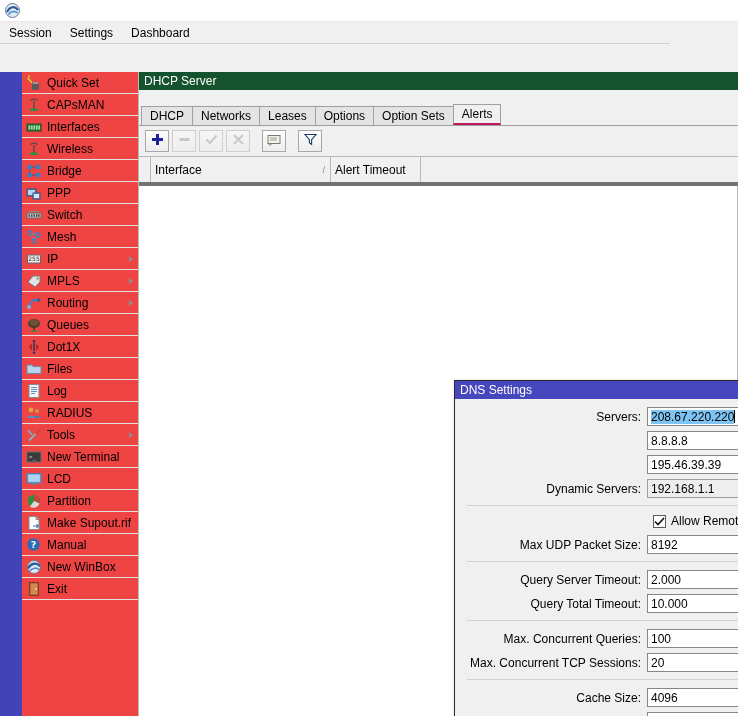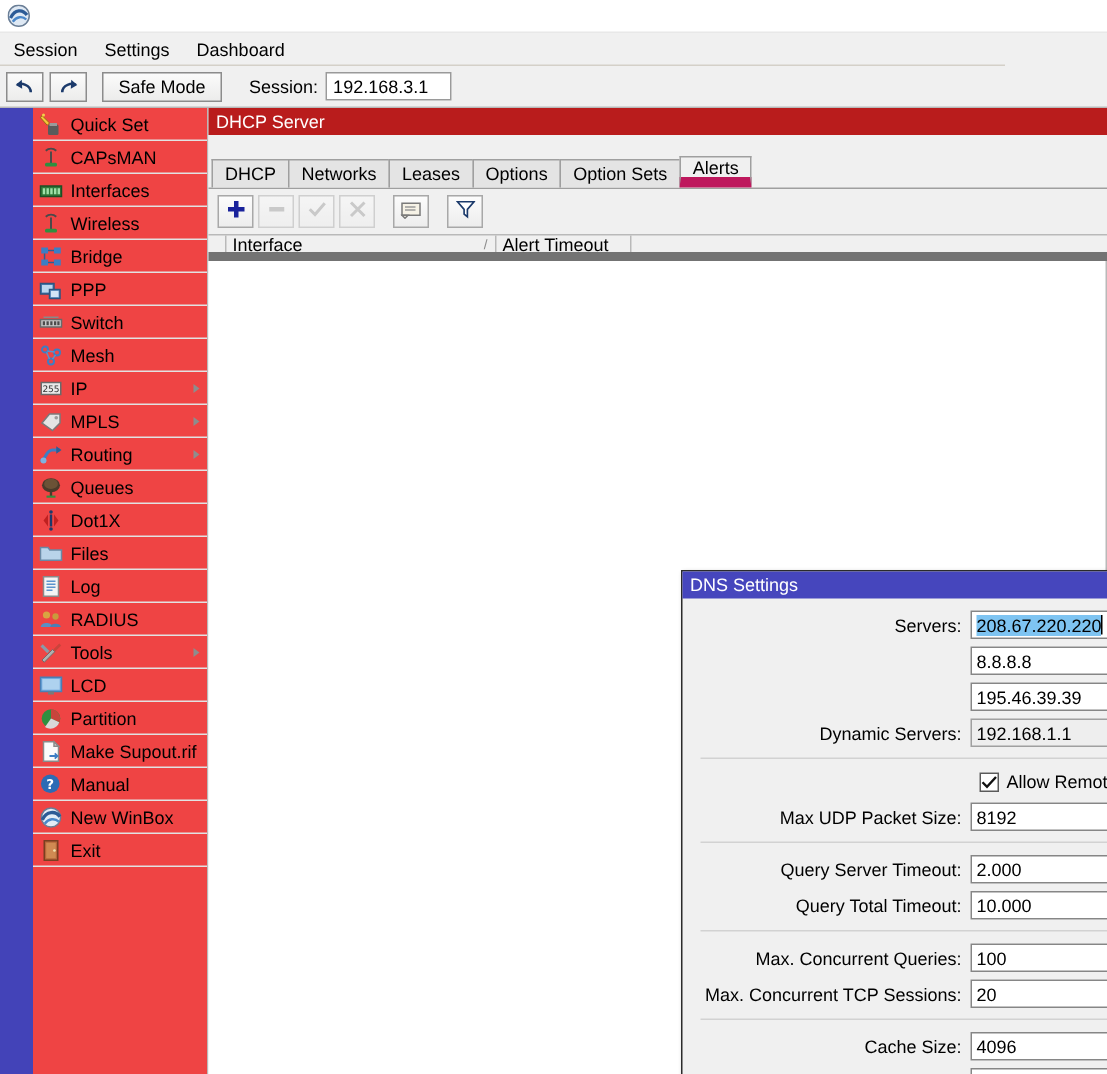--- a/index.html
+++ b/index.html
@@ -117,62 +117,62 @@
   #content {
     position: absolute; left: 139px; top: 72px;
     width: 599px; height: 644px;
     background: #f0f0f0;
   }
   #dhcpwin {
     position: absolute; left: 0; top: 0; width: 599px; height: 644px;
     background: #f0f0f0;
   }
   #dhcphdr {
-    height: 18px; background: #b91c1c;
+    height: 18px; background: #14532d;
     display: flex; align-items: center; padding-left: 5px;
     color: #ffffff; font-size: 12px;
   }
   #tabstrip {
     height: 36px; background: #f0f0f0;
     display: flex; align-items: flex-end;
     border-bottom: 1px solid #9f9f9f;
     padding-left: 2px;
   }
   .tab {
     height: 19px; padding: 0 8px;
     display: flex; align-items: center;
     font-size: 12px; cursor: default;
     background: #e4e4e4;
     border: 1px solid #9f9f9f;
     border-bottom: none;
     margin-right: -1px;
   }
   .tab.active {
     background: #f0f0f0; height: 21px;
-    border-bottom: 7px solid #be185d;
+    border-bottom: 2px solid #be185d;
     position: relative; z-index: 2;
   }
   #dhcptoolbar {
     height: 30px; display: flex; align-items: center;
     padding-left: 6px; background: #f0f0f0;
   }
   .dtb {
     width: 24px; height: 22px;
     border: 1px solid #a8a8a8;
     background: linear-gradient(#fcfcfc,#ededed);
     display: flex; align-items: center; justify-content: center;
     margin-right: 3px; cursor: default;
   }
   .dtb.gap { margin-left: 9px; }
   .dtb.disabled { opacity: .45; }
   #colhdr {
-    height: 18px; display: flex; align-items: stretch;
+    height: 30px; display: flex; align-items: stretch;
     background: #f0f0f0;
     border-top: 1px solid #b9b9b9;
-    border-bottom: 6px solid #737373;
+    border-bottom: 4px solid #737373;
     font-size: 12px;
   }
   #colhdr .ch {
     border-right: 1px solid #b9b9b9;
     display: flex; align-items: center; padding: 0 4px;
     position: relative; cursor: default;
   }
   #colhdr .ch.grip { width: 12px; padding: 0; }
   #colhdr .sortarrow {
     position: absolute; right: 5px; top: 50%;
@@ -250,41 +250,20 @@
       </svg>
     </span>
   </div>
 
   <div id="menubar">
     <div class="mi">Session</div>
     <div class="mi">Settings</div>
     <div class="mi">Dashboard</div>
   </div>
 
-  <div id="toolbar">
-    <div class="tbtn">
-      <span>
-        <svg width="15" height="13" viewBox="0 0 15 13">
-          <path d="M11.5 10.5 C11.5 5.5, 5 4, 2.5 5.5" stroke="#1b3a6b" stroke-width="1.7" fill="none"></path>
-          <path d="M5.5 2.2 L1.5 5.6 L5.8 8.2 Z" fill="#1b3a6b"></path>
-        </svg>
-      </span>
-    </div>
-    <div class="tbtn">
-      <span>
-        <svg width="15" height="13" viewBox="0 0 15 13">
-          <path d="M3.5 10.5 C3.5 5.5, 10 4, 12.5 5.5" stroke="#1b3a6b" stroke-width="1.7" fill="none"></path>
-          <path d="M9.5 2.2 L13.5 5.6 L9.2 8.2 Z" fill="#1b3a6b"></path>
-        </svg>
-      </span>
-    </div>
-    <div id="safemode">Safe Mode</div>
-    <span id="sesslabel">Session:</span>
-    <div id="sessbox">192.168.3.1</div>
-  </div>
 
   <div id="rail"></div>
 
   <div id="sidebar">
 
     <div class="sbitem">
       <span class="ic">
         <svg width="16" height="16" viewBox="0 0 16 16">
           <rect x="6" y="8" width="7" height="7" rx="1" fill="#5b5b5b"></rect>
           <rect x="7" y="7" width="5" height="2" fill="#9a9a9a"></rect>
@@ -486,20 +465,29 @@
         <svg width="16" height="16" viewBox="0 0 16 16">
           <path d="M2 13 L9 6 L10.5 7.5 L3.5 14.5 Z" fill="#b0b0b0" stroke="#6a6a6a" stroke-width=".6"></path>
           <path d="M13.5 2 L9.5 6 L10.8 7.3 L14.8 3.3 Z" fill="#c9443c"></path>
           <path d="M2.5 2.5 L7 7 L5.5 8.5 L1 4 Z" fill="#8a9aa8"></path>
         </svg>
       </span>
       <span class="lb">Tools</span>
       <span class="arw"></span>
     </div>
 
+    <div class="sbitem">
+      <span class="ic">
+        <svg width="16" height="16" viewBox="0 0 16 16">
+          <rect x="1" y="3" width="14" height="10" fill="#3a3a3a" stroke="#6a6a6a"></rect>
+          <text x="3" y="10" font-size="6" fill="#e0e0e0" font-family="DejaVu Sans Mono">&gt;_</text>
+        </svg>
+      </span>
+      <span class="lb">New Terminal</span>
+    </div>
 
     <div class="sbitem">
       <span class="ic">
         <svg width="16" height="16" viewBox="0 0 16 16">
           <rect x="1" y="2.5" width="14" height="9.5" fill="#6fa8dc" stroke="#4a7fb5"></rect>
           <rect x="2.2" y="3.7" width="11.6" height="7.1" fill="#aed2ef"></rect>
           <rect x="6" y="12" width="4" height="2" fill="#7a7a7a"></rect>
         </svg>
       </span>
       <span class="lb">LCD</span>

